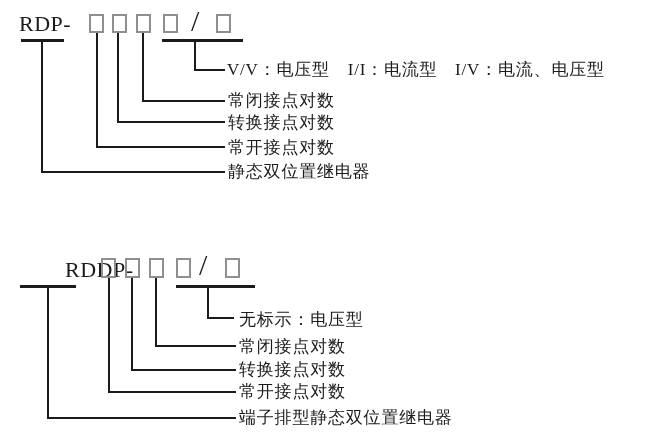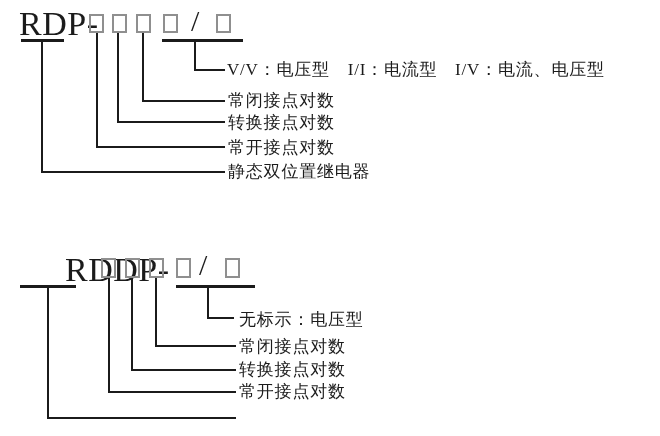--- a/index.html
+++ b/index.html
@@ -34,21 +34,21 @@
     stroke: var(--line, #1b1b1b);
     stroke-width: 2;
   }
   .underline {
     fill: none;
     stroke: var(--line, #1b1b1b);
     stroke-width: 3;
   }
   .model-title {
     position: absolute;
-    font-size: 34px;
+    font-size: 22px;
     line-height: 32px;
     letter-spacing: 0.5px;
     white-space: nowrap;
   }
   .dbox {
     position: absolute;
     box-sizing: border-box;
     width: 15px;
     border: 2px solid var(--box-border, #8f8f8f);
     background: transparent;
@@ -114,14 +114,15 @@
   <div class="dbox bottom-row" style="left:125px;"></div>
   <div class="dbox bottom-row" style="left:149px;"></div>
   <div class="dbox bottom-row" style="left:176px;"></div>
   <div class="slash" style="left:199px; top:250px;">/</div>
   <div class="dbox bottom-row" style="left:225px;"></div>
 
   <div class="diagram-label" style="left:239px; top:309px;">无标示：电压型</div>
   <div class="diagram-label" style="left:239px; top:335.5px;">常闭接点对数</div>
   <div class="diagram-label" style="left:239px; top:359px;">转换接点对数</div>
   <div class="diagram-label" style="left:239px; top:381px;">常开接点对数</div>
+  <div class="diagram-label" style="left:239px; top:407px;">端子排型静态双位置继电器</div>
 
 </div>
 
 </body></html>

